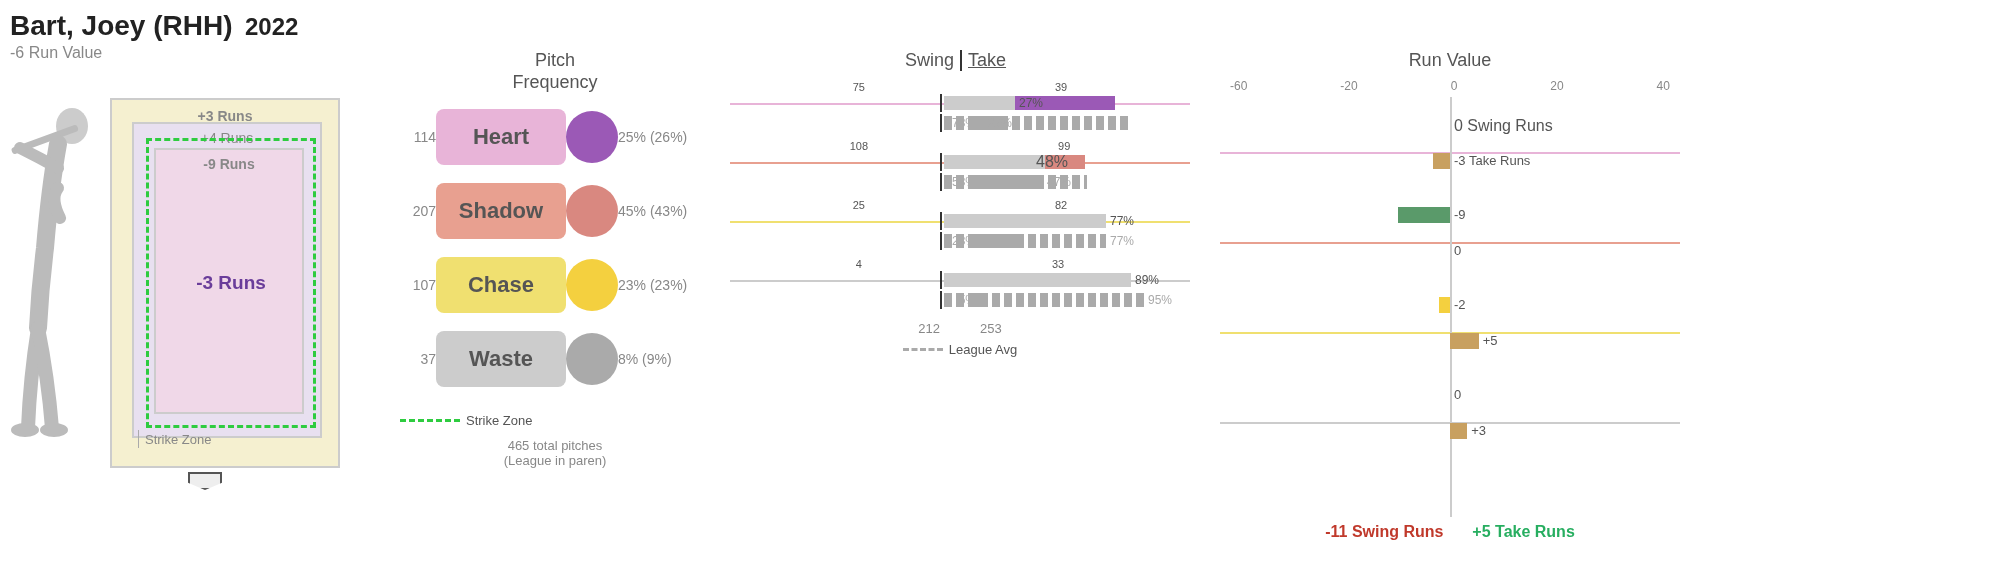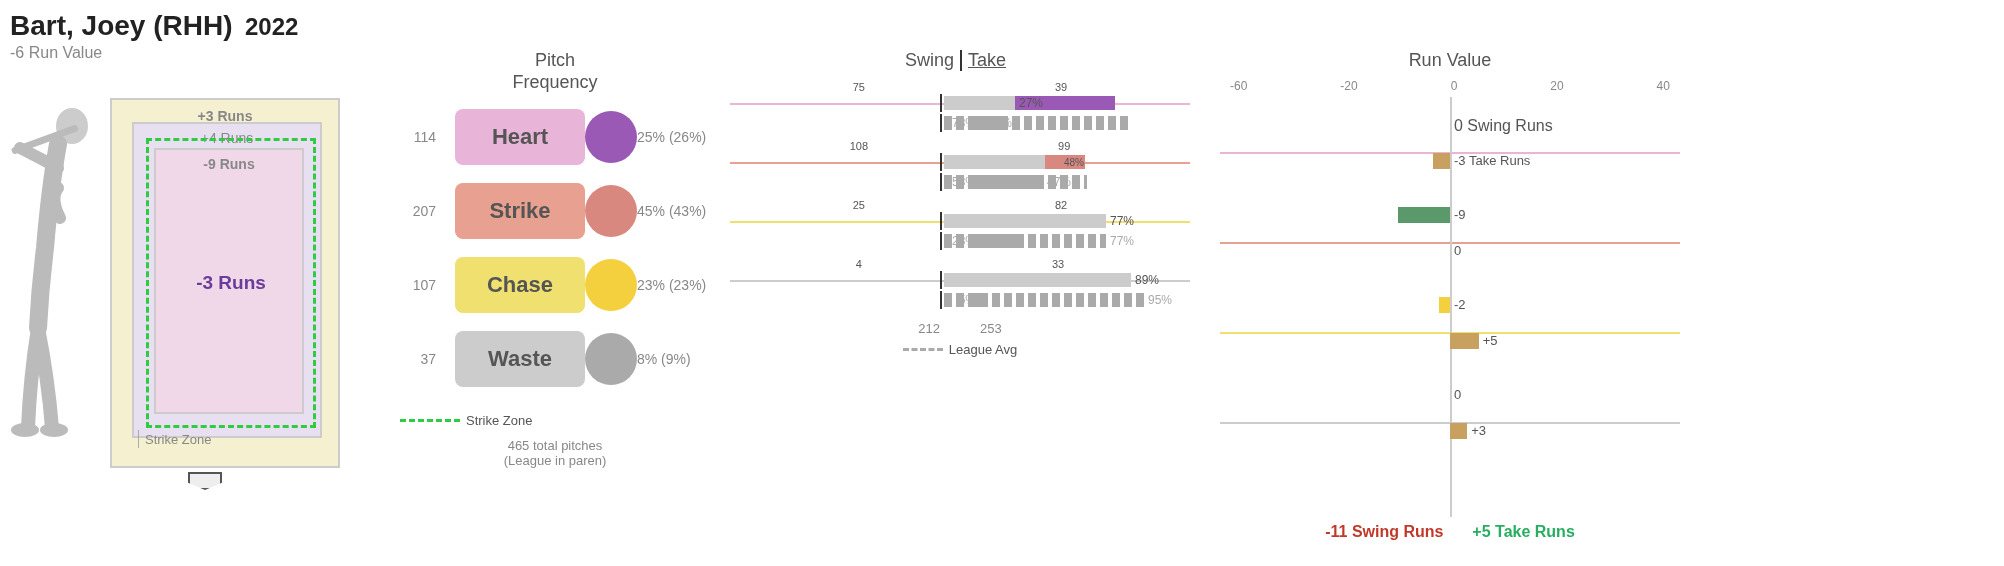--- a/index.html
+++ b/index.html
@@ -118,21 +118,20 @@
     .freq-box {
       width: 130px;
       height: 56px;
       border-radius: 8px;
       display: flex;
       align-items: center;
       justify-content: center;
       font-size: 22px;
       font-weight: bold;
       color: #555;
-      margin-left: 19px;
     }
 
     .freq-circle {
       width: 52px;
       height: 52px;
       border-radius: 50%;
     }
 
     .freq-count {
       font-size: 14px;
@@ -334,21 +333,21 @@
 
   <div id="freq-rows">
       <div class="freq-row">
     <div class="freq-count" style="font-size:14px;color:#888;width:36px;text-align:right;">114</div>
     <div class="freq-box" style="background:#e8b4d8;width:130px;height:56px;border-radius:8px;display:flex;align-items:center;justify-content:center;font-size:22px;font-weight:bold;color:#555;">Heart</div>
     <div class="freq-circle" style="background:#9b59b6;width:52px;height:52px;border-radius:50%;"></div>
     <div class="freq-pct" style="font-size:14px;color:#888;">25% (26%)</div>
   </div>
       <div class="freq-row">
     <div class="freq-count" style="font-size:14px;color:#888;width:36px;text-align:right;">207</div>
-    <div class="freq-box" style="background:#e8a090;width:130px;height:56px;border-radius:8px;display:flex;align-items:center;justify-content:center;font-size:22px;font-weight:bold;color:#555;">Strike</div>
+    <div class="freq-box" style="background:#e8a090;width:130px;height:56px;border-radius:8px;display:flex;align-items:center;justify-content:center;font-size:22px;font-weight:bold;color:#555;">Shadow</div>
     <div class="freq-circle" style="background:#d98880;width:52px;height:52px;border-radius:50%;"></div>
     <div class="freq-pct" style="font-size:14px;color:#888;">45% (43%)</div>
   </div>
       <div class="freq-row">
     <div class="freq-count" style="font-size:14px;color:#888;width:36px;text-align:right;">107</div>
     <div class="freq-box" style="background:#f0e070;width:130px;height:56px;border-radius:8px;display:flex;align-items:center;justify-content:center;font-size:22px;font-weight:bold;color:#555;">Chase</div>
     <div class="freq-circle" style="background:#f4d03f;width:52px;height:52px;border-radius:50%;"></div>
     <div class="freq-pct" style="font-size:14px;color:#888;">23% (23%)</div>
   </div>
       <div class="freq-row">
@@ -401,21 +400,21 @@
         <div style="position: absolute; left: 0px; right: 0px; top: 22px; height: 2px; background: rgb(232, 160, 144); z-index: 0;"></div>
         <div style="display: flex; justify-content: center; font-size: 11px; color: rgb(85, 85, 85); margin-bottom: 1px;">
           <span style="margin-right:190px;">108</span>
           <span>99</span>
         </div>
         <div style="position: relative; height: 18px; display: flex; align-items: center;">
     <span style="position:absolute;right:214px;font-size:12px;color:#555;">52%</span>
     <div style="position:absolute;right:4px;width:109px;height:14px;background:#d98880;right:105px;"></div>
     <div style="position:absolute;width:2px;height:18px;background:#333;left:210px;"></div>
     <div style="position:absolute;left:214px;width:101px;height:14px;background:#ccc;"></div>
-    <span style="position:absolute;left:334px;font-size:10px;color:#555;">48%</span>
+    <span style="position:absolute;left:306px;font-size:16px;color:#555;">48%</span>
   </div>
         <div style="position: relative; height: 18px; display: flex; align-items: center; margin-top: 2px;">
     <span style="position:absolute;right:214px;font-size:12px;color:#aaa;">53%</span>
     <div style="position:absolute;right:103px;width:111px;height:14px;background:repeating-linear-gradient(90deg,#aaa 0,#aaa 8px,transparent 8px,transparent 12px);"></div>
     <div style="position:absolute;width:2px;height:18px;background:#333;left:210px;"></div>
     <div style="position:absolute;left:214px;width:99px;height:14px;background:repeating-linear-gradient(90deg,#aaa 0,#aaa 8px,transparent 8px,transparent 12px);"></div>
     <span style="position:absolute;left:317px;font-size:12px;color:#aaa;">47%</span>
   </div>
       </div>
       <div style="position: relative; margin-bottom: 8px;">

